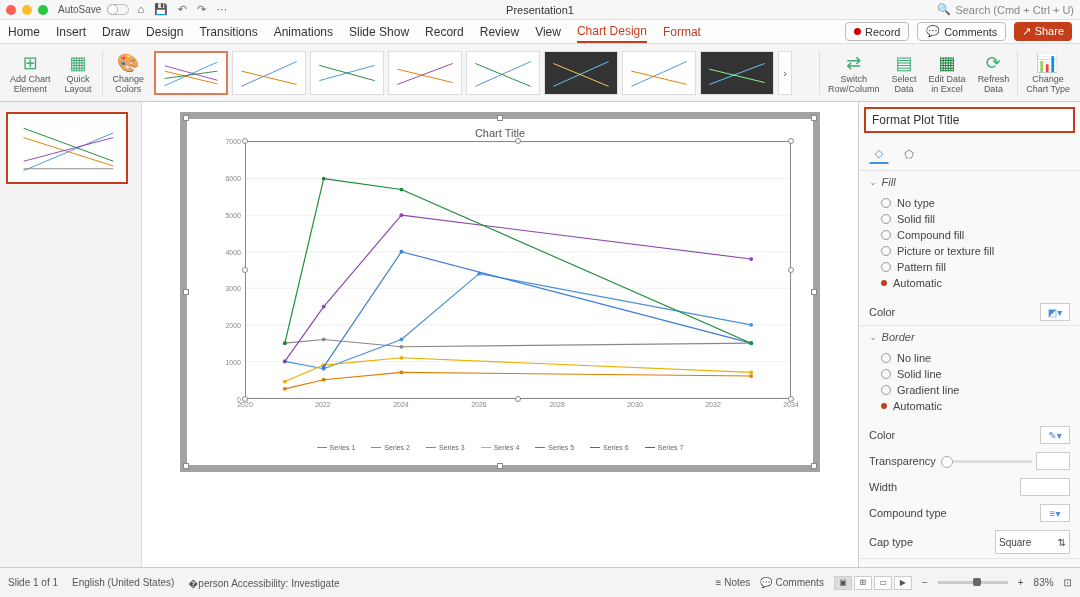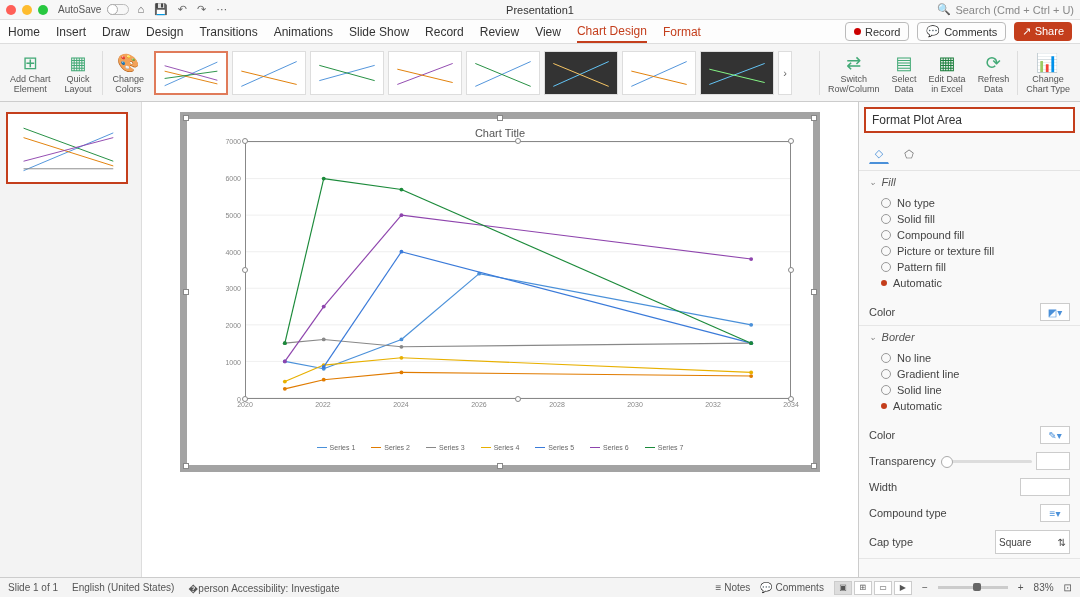--- a/index.html
+++ b/index.html
@@ -81,21 +81,21 @@
   .radio .r { width: 10px; height: 10px; border: 1px solid #999; border-radius: 50%; }
   .radio.sel .r { border: 3px solid #c43e1c; width: 6px; height: 6px; }
   .fp-row { display: flex; align-items: center; justify-content: space-between; padding: 4px 10px; font-size: 11px; color: #444; }
   .fp-row .ctrl { width: 60px; height: 18px; border: 1px solid #ccc; background: #fff; }
   .colorbtn { width: 30px; height: 18px; border: 1px solid #ccc; background: #fff; display: flex; align-items: center; justify-content: center; color: #4a90d9; font-size: 10px; }
   .slider { width: 90px; height: 3px; background: #ddd; position: relative; border-radius: 2px; }
   .slider::after { content: ""; width: 10px; height: 10px; background: #fff; border: 1px solid #aaa; border-radius: 50%; position: absolute; left: -1px; top: -4px; }
   .selectctl { width: 75px; height: 18px; border: 1px solid #ccc; background: #fff; font-size: 10px; padding: 11px 3px; display: flex; justify-content: space-between; align-items: center; }
 
   
-  .status { position: absolute; bottom: 0; left: 0; right: 0; height: 20px; background: #f4f4f4; border-top: 1px solid #ccc; display: flex; align-items: center; padding: 0 8px; font-size: 10px; color: #555; gap: 14px; }
+  .status { position: absolute; bottom: 0; left: 0; right: 0; height: 30px; background: #f4f4f4; border-top: 1px solid #ccc; display: flex; align-items: center; padding: 0 8px; font-size: 10px; color: #555; gap: 14px; }
   .status .right { margin-left: auto; display: flex; align-items: center; gap: 10px; }
   .viewbtns { display: flex; gap: 2px; }
   .viewbtn { width: 18px; height: 14px; border: 1px solid #ccc; background: #fff; display: flex; align-items: center; justify-content: center; font-size: 8px; }
   .viewbtn.active { background: #ddd; }
   .zoom-slider { width: 70px; height: 3px; background: #ccc; position: relative; }
   .zoom-slider::after { content: ""; width: 8px; height: 8px; background: #666; position: absolute; left: 50%; top: -3px; border-radius: 2px; }
 </style>
 </head>
 <body>
 
@@ -377,21 +377,21 @@
           <span><span class="lswatch" style="background:#888888"></span>Series 3</span>
           <span><span class="lswatch" style="background:#e8b000"></span>Series 4</span>
           <span><span class="lswatch" style="background:#3a7ad9"></span>Series 5</span>
           <span><span class="lswatch" style="background:#8e44ad"></span>Series 6</span>
           <span><span class="lswatch" style="background:#1b8a3a"></span>Series 7</span>
         </div>
     </div>
   </div>
 
   <div class="formatpane">
-    <div class="fp-title">Format Plot Area</div>
+    <div class="fp-title">Format Plot Title</div>
     <div class="fp-tabs">
       <div class="fp-tab active">
           <span>◇</span>
         </div>
       <div class="fp-tab">
           <span>⬠</span>
         </div>
     </div>
 
     <div class="fp-section">
@@ -430,25 +430,25 @@
 
     <div class="fp-section">
       <div class="fp-head">Border</div>
       <div class="fp-body">
         <div class="radio">
             <span class="r"></span>
             <span>No line</span>
           </div>
         <div class="radio">
             <span class="r"></span>
+            <span>Solid line</span>
+          </div>
+        <div class="radio">
+            <span class="r"></span>
             <span>Gradient line</span>
-          </div>
-        <div class="radio">
-            <span class="r"></span>
-            <span>Solid line</span>
           </div>
         <div class="radio sel">
             <span class="r"></span>
             <span>Automatic</span>
           </div>
       </div>
       <div class="fp-row">
         <span>Color</span>
         <div class="colorbtn">✎▾</div>
       </div>

